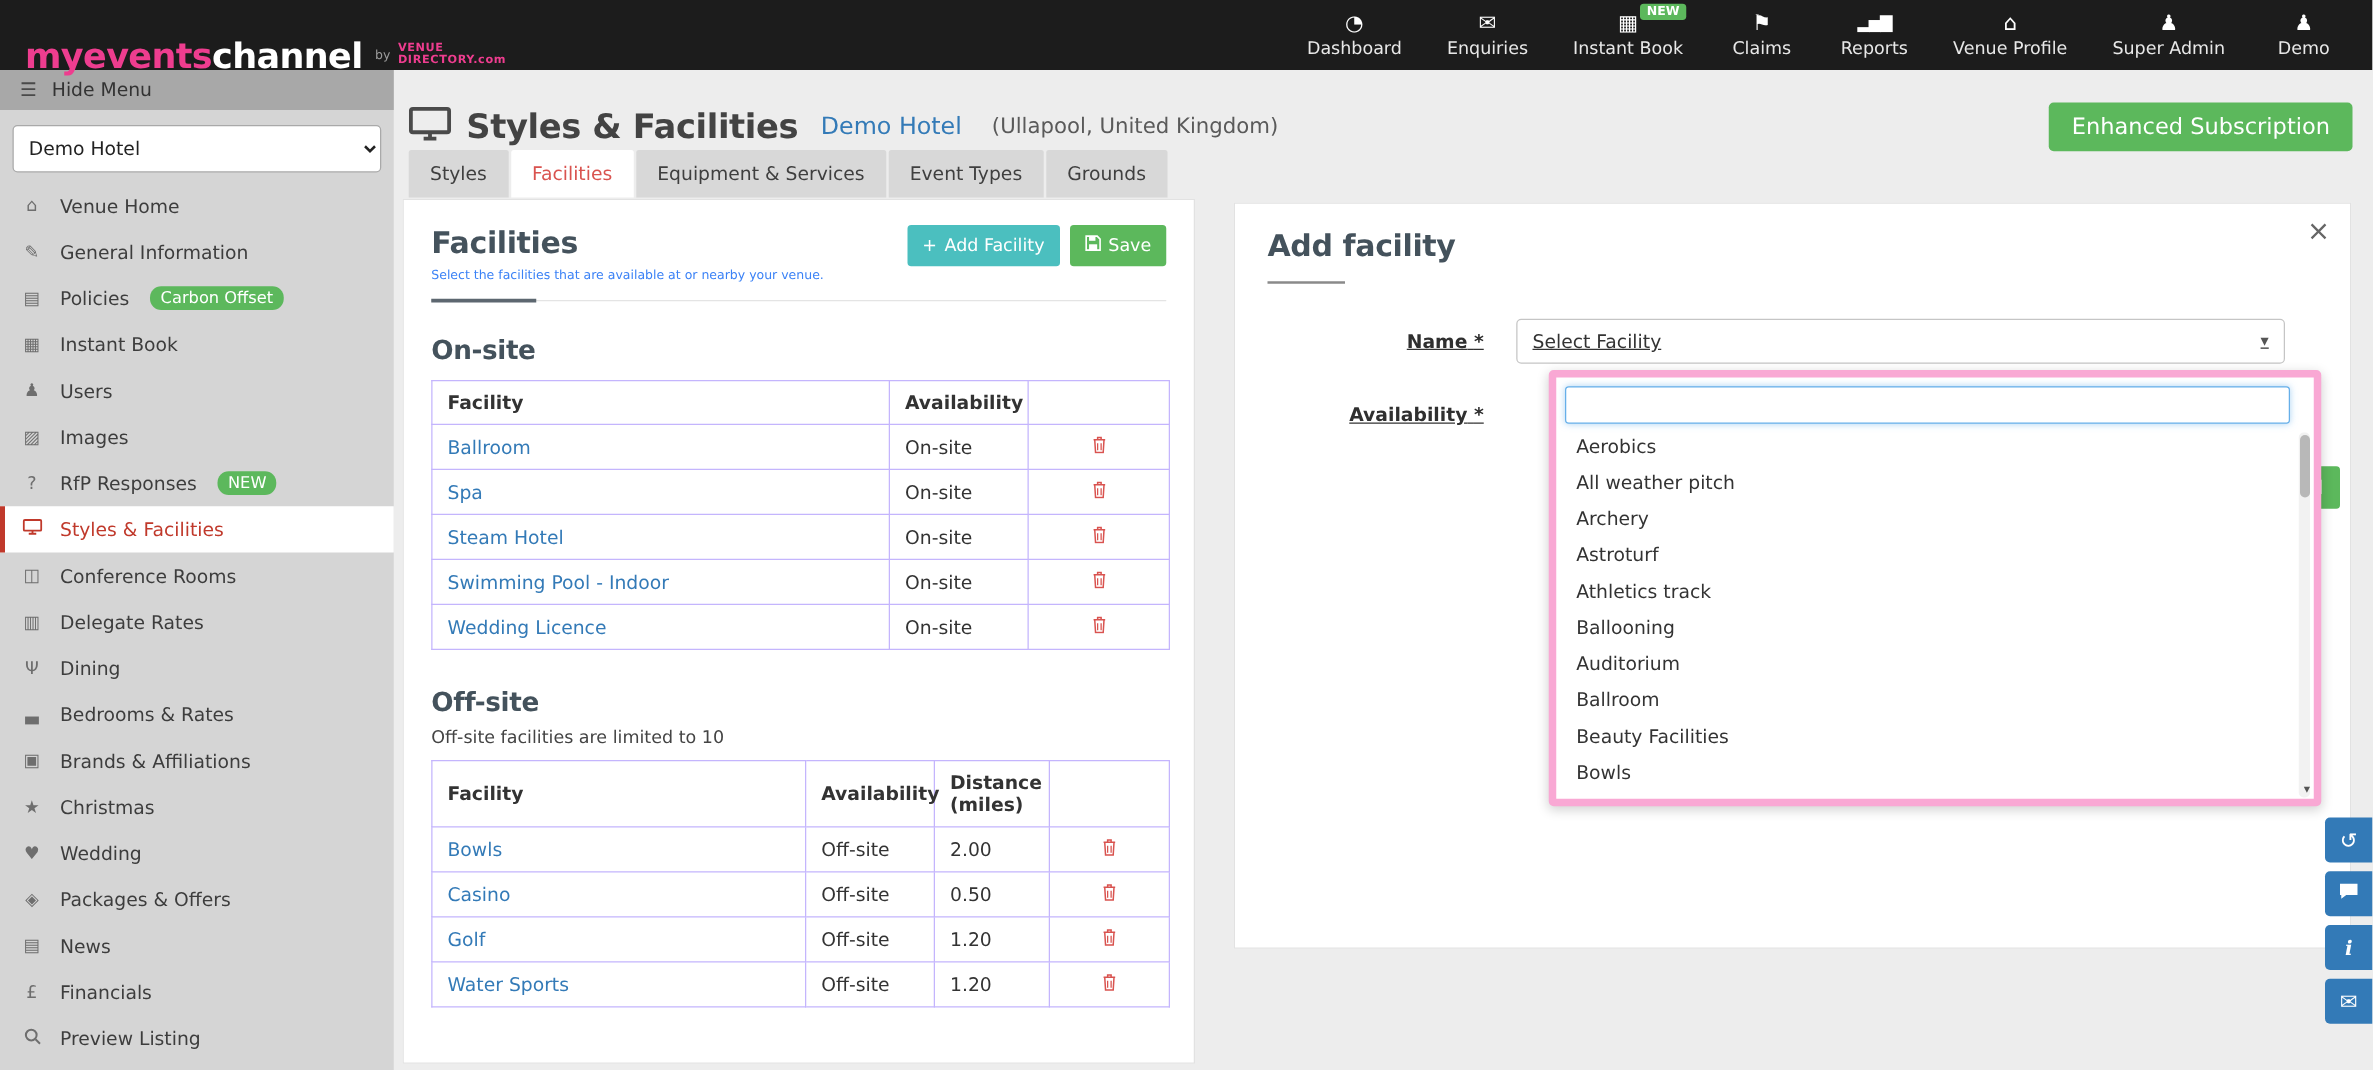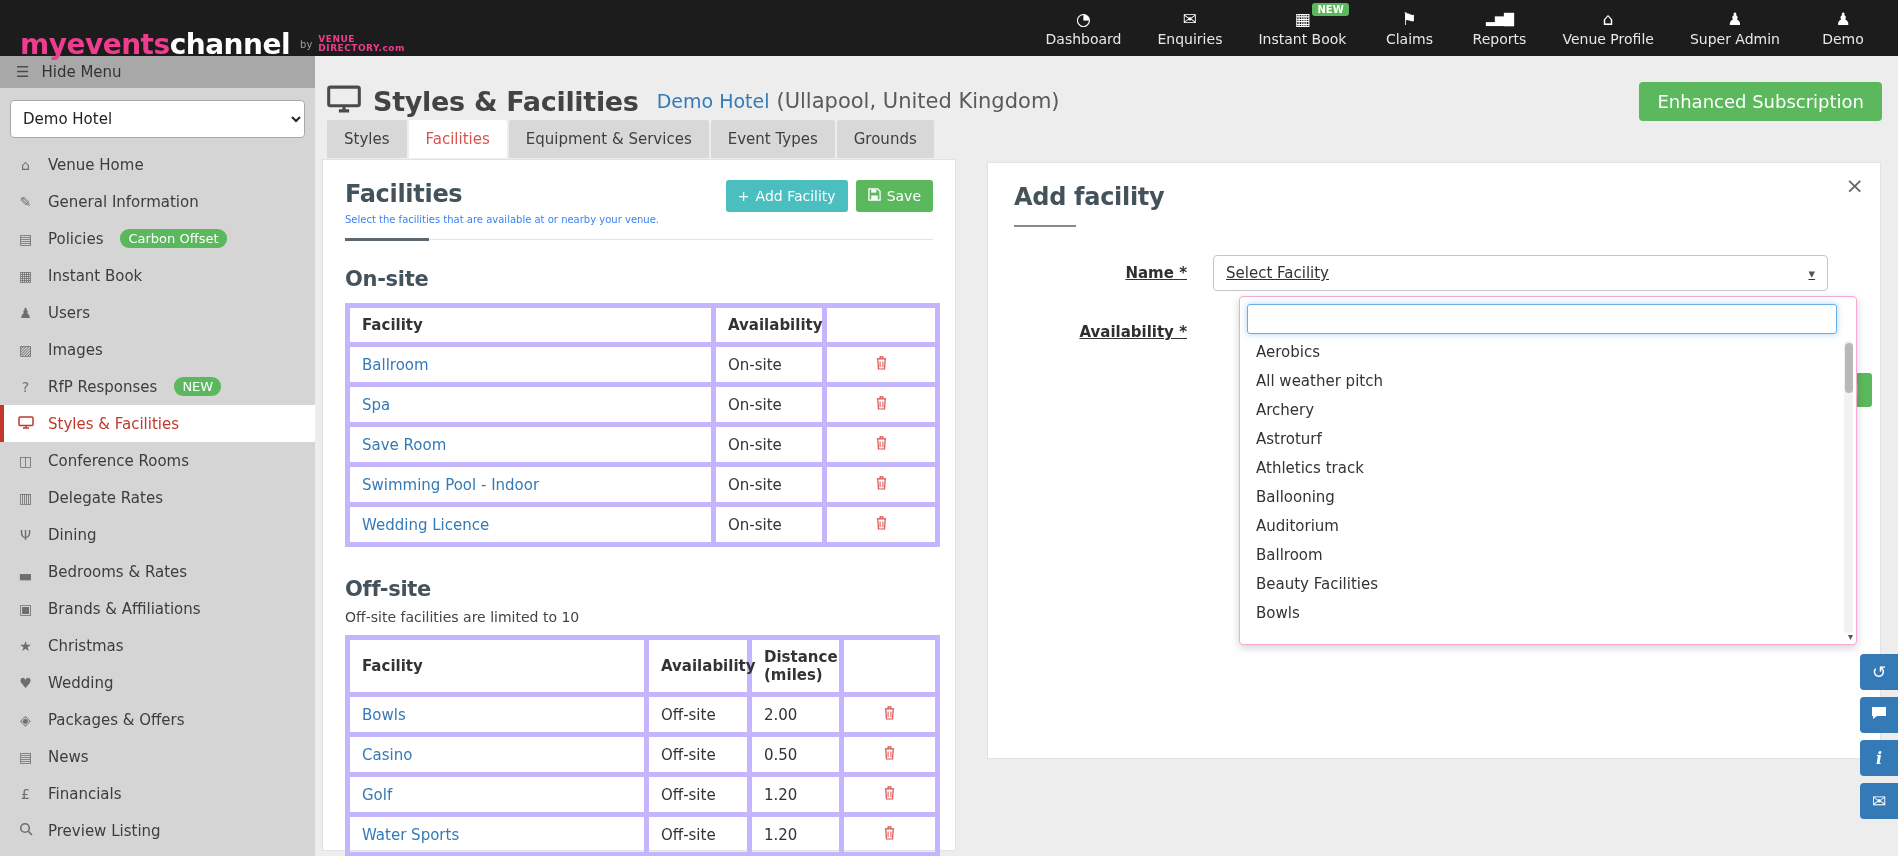--- a/index.html
+++ b/index.html
@@ -41,21 +41,21 @@
   .side-item.active .si { color:var(--active-red,#c0392b); }
   .pill { background:var(--success-green,#5cb85c); color:#fff; font-size:13px; padding:2px 8px;
           border-radius:9px; margin-left:4px; white-space:nowrap; }
 
   
   .main { position:absolute; left:315px; top:56px; right:0; bottom:0; }
   .page-head { position:absolute; left:12px; top:22px; right:16px; height:46px; display:flex; align-items:center; }
   .mon-ico { color:#4a4a4a; margin-right:12px; flex:0 0 auto; }
   .page-title { font-size:27px; font-weight:700; color:#434343; letter-spacing:-0.3px; }
   .venue-link { font-size:19px; color:var(--link-blue,#337ab7); margin-left:18px; cursor:pointer; }
-  .venue-loc { font-size:21px; color:#5a5a5a; margin-left:7px; }
+  .venue-loc { font-size:17px; color:#5a5a5a; margin-left:24px; }
   .spacer { flex:1; }
   .btn-sub { background:var(--success-green,#5cb85c); color:#fff; font-size:18px; padding:9px 18px;
              border:none; border-radius:4px; cursor:pointer; font-family:inherit; }
 
   .tabs { position:absolute; left:12px; top:64px; display:flex; gap:2px; }
   .tab { background:#d8d8d8; color:#3f3f3f; font-size:15px; padding:10px 17px; border-radius:2px 2px 0 0; cursor:pointer; }
   .tab.active { background:#fff; color:var(--danger-red,#d9534f); }
 
   .card { background:#fff; border:1px solid var(--panel-border,#e2e2e2); }
   .card-left  { position:absolute; left:7px;  top:103px; width:634px; height:692px; padding:20px 22px; }
@@ -68,21 +68,21 @@
   .btn { border:none; border-radius:3px; color:#fff; font-size:14px; padding:8px 12px; cursor:pointer;
          display:inline-flex; align-items:center; gap:6px; font-family:inherit; }
   .btn-teal  { background:var(--teal,#4bbfbf); }
   .btn-green { background:var(--success-green,#5cb85c); }
   .subtitle { font-size:10px; color:#3b82f6; margin-top:2px; }
   .divider { position:relative; margin-top:14px; border-top:1px solid #e4e4e4; height:4px; }
   .divider::before { content:""; position:absolute; left:0; top:-2px; width:84px; height:3px; background:#5d6770; }
   .h-sec { font-size:21px; font-weight:700; color:var(--heading-slate,#44525c); margin:24px 0 12px 0; letter-spacing:-0.3px; }
   .note { font-size:14px; color:#444; margin:-4px 0 10px 0; }
   table { border-collapse:collapse; width:590px; table-layout:fixed; }
-  th, td { border:5px solid #c4b5fd; padding:8px 12px; font-size:15px; text-align:left; vertical-align:middle; }
+  th, td { border:1px solid #c4b5fd; padding:8px 12px; font-size:15px; text-align:left; vertical-align:middle; }
   th { font-weight:700; color:#333; }
   td a { color:var(--link-blue,#337ab7); text-decoration:none; cursor:pointer; }
   .t-on th:nth-child(1){width:366px;} .t-on th:nth-child(2){width:111px;} .t-on th:nth-child(3){width:113px;}
   .t-off th:nth-child(1){width:299px;} .t-off th:nth-child(2){width:103px;}
   .t-off th:nth-child(3){width:92px;}  .t-off th:nth-child(4){width:96px;}
   td.act { text-align:center; }
   .trash { color:var(--danger-red,#d9534f); cursor:pointer; display:inline-block; }
 
   
   .h-add { font-size:24px; font-weight:700; color:var(--heading-slate,#44525c); letter-spacing:-0.3px; }
@@ -94,21 +94,21 @@
   .select-box { width:615px; height:36px; border:1px solid #c5c5c5; border-radius:4px; background:#fff;
                 display:flex; align-items:center; justify-content:space-between; padding:0 12px;
                 font-size:15px; color:#333; cursor:pointer; }
   .select-box .caret { color:#555; font-size:13px; }
 
   .btn-add-hidden { position:absolute; left:828px; top:210px; width:56px; height:34px; z-index:1;
                     background:var(--success-green,#5cb85c); color:#fff; border:none; border-radius:3px;
                     font-size:15px; cursor:pointer; font-family:inherit; }
 
   .dropdown { position:absolute; left:251px; top:133px; width:618px; height:349px; z-index:5;
-              background:#fff; border:1px solid #f9a8d4; border-radius:4px;
+              background:#fff; border:6px solid #f9a8d4; border-radius:4px;
               box-shadow:0 3px 9px rgba(0,0,0,0.18); padding:6px; }
   .dd-search { width:calc(100% - 14px); height:30px; margin:1px 7px 4px 1px; border:1px solid var(--focus-blue,#66afe9);
                border-radius:3px; box-shadow:0 0 6px rgba(102,175,233,0.55); outline:none; padding:0 8px;
                font-size:15px; font-family:inherit; }
   .dd-list { }
   .dd-opt { padding:7px 10px; font-size:15px; color:#333; cursor:pointer; line-height:15px; }
   .dd-track { position:absolute; right:3px; top:44px; width:9px; height:292px; background:#f2f2f2; border-radius:4px; }
   .dd-thumb { position:absolute; left:0.5px; top:2px; width:8px; height:50px; background:#b8b8b8; border-radius:4px; cursor:pointer; }
   .dd-down { position:absolute; right:3px; bottom:2px; font-size:10px; color:#555; }
 
@@ -353,21 +353,21 @@
                 <span class="trash">
                   <svg width="13" height="15" viewBox="0 0 14 16" fill="none" stroke="currentColor">
                     <path d="M2 4h10M5.5 4V2h3v2M3 4l.7 11h6.6L11 4z" stroke-width="1.3"></path>
                     <path d="M5.5 7v6M8.5 7v6" stroke-width="1.1"></path>
                   </svg>
                 </span>
               </td>
             </tr>
 
             <tr>
-              <td><a>Save Room</a></td>
+              <td><a>Steam Hotel</a></td>
               <td>On-site</td>
               <td class="act">
                 <span class="trash">
                   <svg width="13" height="15" viewBox="0 0 14 16" fill="none" stroke="currentColor">
                     <path d="M2 4h10M5.5 4V2h3v2M3 4l.7 11h6.6L11 4z" stroke-width="1.3"></path>
                     <path d="M5.5 7v6M8.5 7v6" stroke-width="1.1"></path>
                   </svg>
                 </span>
               </td>
             </tr>

